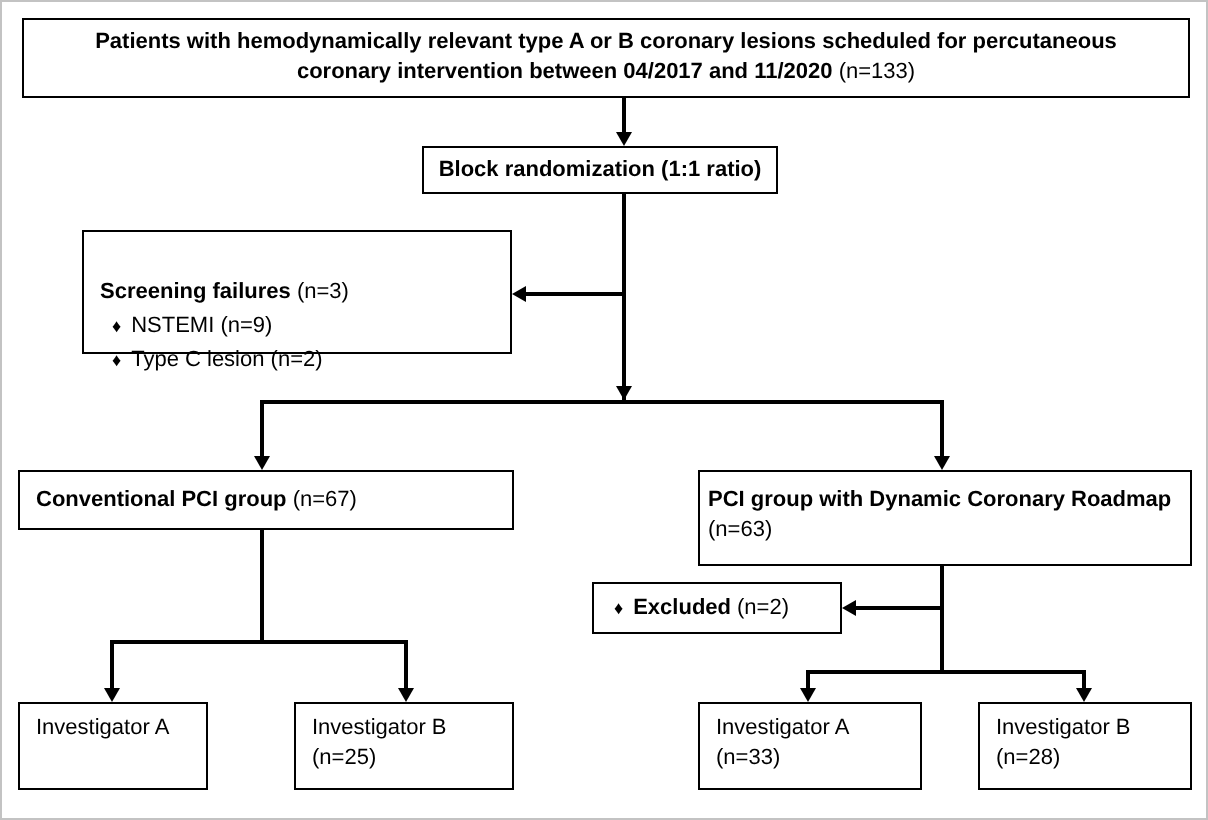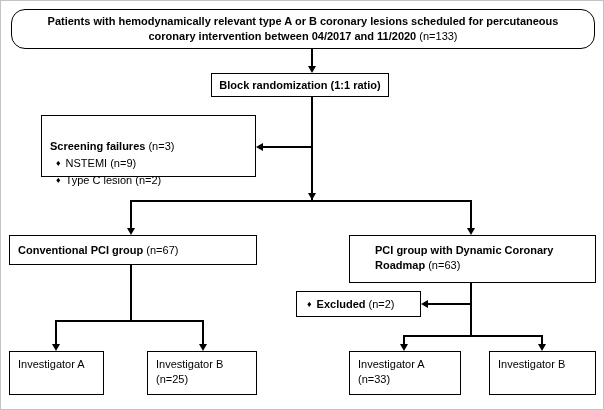--- a/index.html
+++ b/index.html
@@ -31,21 +31,21 @@
   }
   .bullet-row { display:flex; align-items:flex-start; margin-top:2px; }
   .diamond { font-size:9px; margin:1px 5px 0 6px; }
   .stack { display:block; }
 </style>
 </head>
 <body>
 
 <div class="canvas">
 
-  <div class="box txt-center" style="left:10px; top:8px; width:584px; height:40px; padding:2px 12px;border-radius:14px;">
+  <div class="box txt-center" style="left:10px; top:8px; width:584px; height:40px; padding:2px 12px;">
     <div>
       <span class="b">Patients with hemodynamically relevant  type A or B coronary lesions scheduled for percutaneous coronary intervention between 04/2017 and 11/2020</span>
       <span>(n=133)</span>
     </div>
   </div>
 
   <div class="vline" style="left:310px; top:48px; height:18px;"></div>
   <div class="arrow-down" style="left:307px; top:65px;"></div>
 
   <div class="box txt-center" style="left:210px; top:72px; width:178px; height:24px;">
@@ -81,21 +81,21 @@
   <div class="vline" style="left:469px; top:199px; height:29px;"></div>
   <div class="arrow-down" style="left:466px; top:227px;"></div>
 
   <div class="box txt-left" style="left:8px; top:234px; width:248px; height:30px; padding:12px 8px;">
     <div>
       <span class="b">Conventional PCI group</span>
       <span>(n=67)</span>
     </div>
   </div>
 
-  <div class="box" style="left:348px; top:234px; width:247px; height:48px; padding:7px 25px;">
+  <div class="box" style="left:348px; top:234px; width:247px; height:48px; padding:7px 4px;">
     <div>
       <span class="b">PCI group with Dynamic Coronary Roadmap</span>
       <span>(n=63)</span>
     </div>
   </div>
 
   <div class="vline" style="left:129px; top:264px; height:57px;"></div>
   <div class="hline" style="left:54px; top:319px; width:149px;"></div>
   <div class="vline" style="left:54px; top:319px; height:25px;"></div>
   <div class="arrow-down" style="left:51px; top:343px;"></div>
@@ -128,15 +128,16 @@
     <span class="stack">(n=25)</span>
   </div>
 
   <div class="box" style="left:348px; top:350px; width:112px; height:44px; padding:5px 8px;">
     <span class="stack">Investigator A</span>
     <span class="stack">(n=33)</span>
   </div>
 
   <div class="box" style="left:488px; top:350px; width:107px; height:44px; padding:5px 8px;">
     <span class="stack">Investigator B</span>
+    <span class="stack">(n=28)</span>
   </div>
 
 </div>
 
 </body></html>

